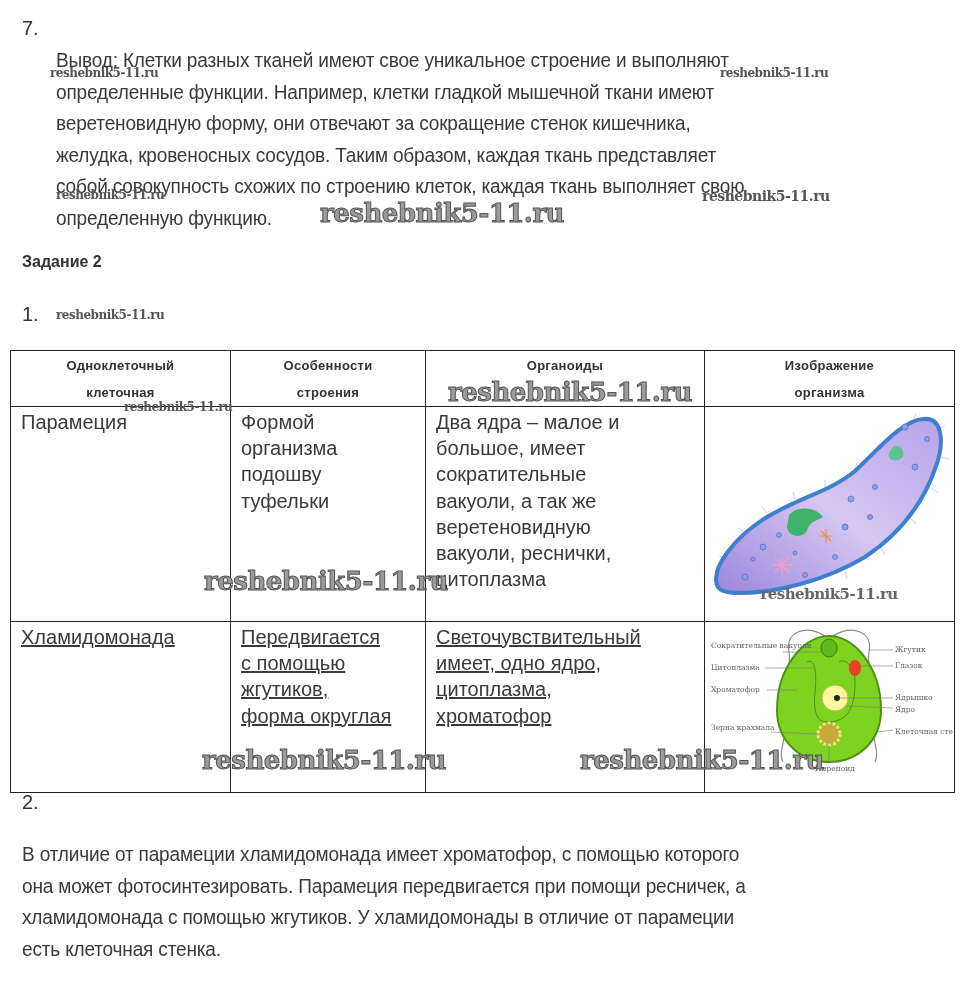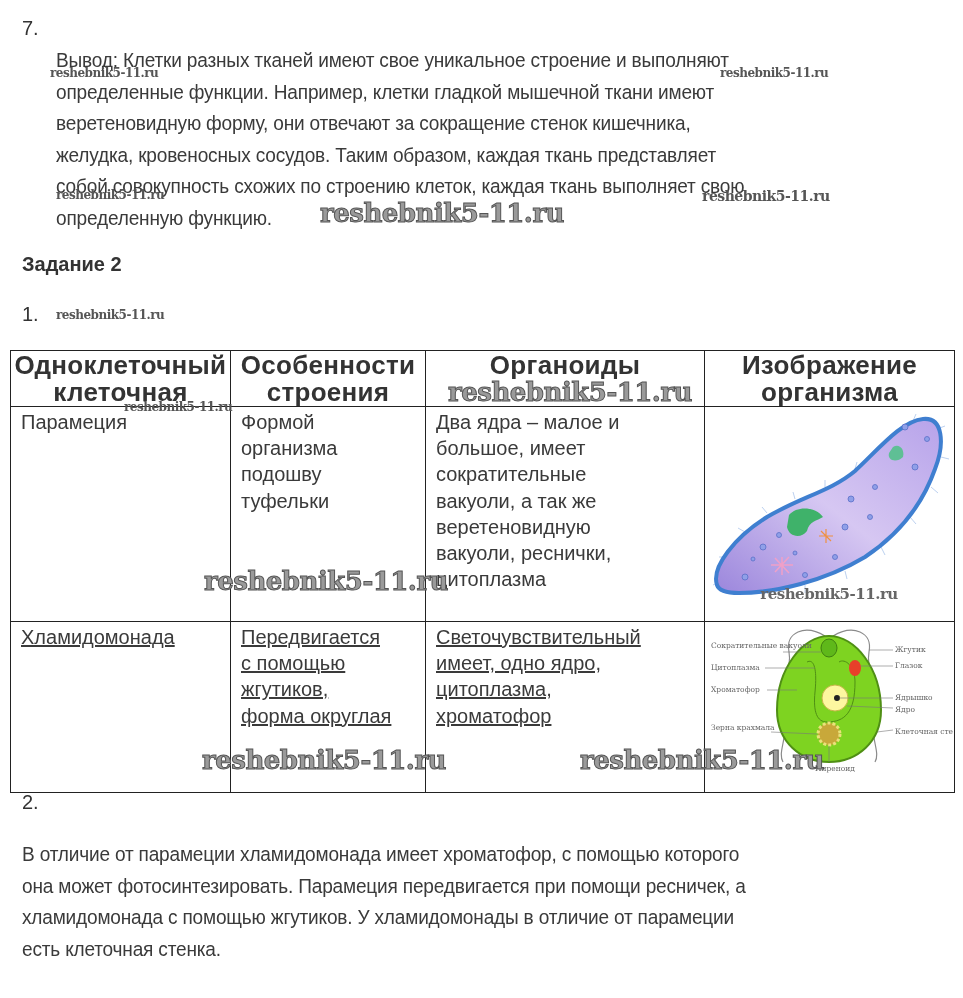--- a/index.html
+++ b/index.html
@@ -6,39 +6,39 @@
   body {
     width: 963px; height: 998px; position: relative; overflow: hidden;
     font-family: "Liberation Sans", sans-serif; color: #3a3a3a;
   }
   .abs { position: absolute; }
   .num { font-size: 20px; color: #333; }
   .para {
     font-size: 20.5px; line-height: 31.5px; color: #3a3a3a;
     letter-spacing: -0.2px; transform: scaleX(0.93); transform-origin: left top;
   }
-  .heading { font-size: 20px; font-weight: bold; color: #333; }
+  .heading { font-size: 16px; font-weight: bold; color: #333; }
   .wm {
     font-family: "DejaVu Serif", serif; font-weight: bold; color: #7b7b7b;
     white-space: nowrap; letter-spacing: -0.5px;
   }
   .wm.small { font-size: 12px; color: #555; }
   .wm.big {
     font-size: 26px; color: #9a9a9a;
     -webkit-text-stroke: 1px #555;
   }
   table.org {
     position: absolute; left: 10px; top: 350px; width: 944px;
     border-collapse: collapse; table-layout: fixed;
   }
   table.org th, table.org td {
     border: 1.5px solid #222; vertical-align: top; padding: 0;
   }
   table.org th {
-    font-size: 26px; font-weight: bold; color: #333; text-align: center;
+    font-size: 13px; font-weight: bold; color: #333; text-align: center;
     line-height: 27px; padding-top: 1px; height: 54px; letter-spacing: 0.3px;
   }
   table.org td {
     font-size: 20px; line-height: 26.2px; color: #3a3a3a; padding: 2px 10px 16px 10px;
   }
   td.imgcell { padding: 0 !important; position: relative; }
   .row1 td { height: 196px; }
   .row2 td { height: 152px; text-decoration: underline; }
   .label-tiny { font-family: "DejaVu Serif", serif; font-size: 7.5px; fill: #666; }
 </style>

